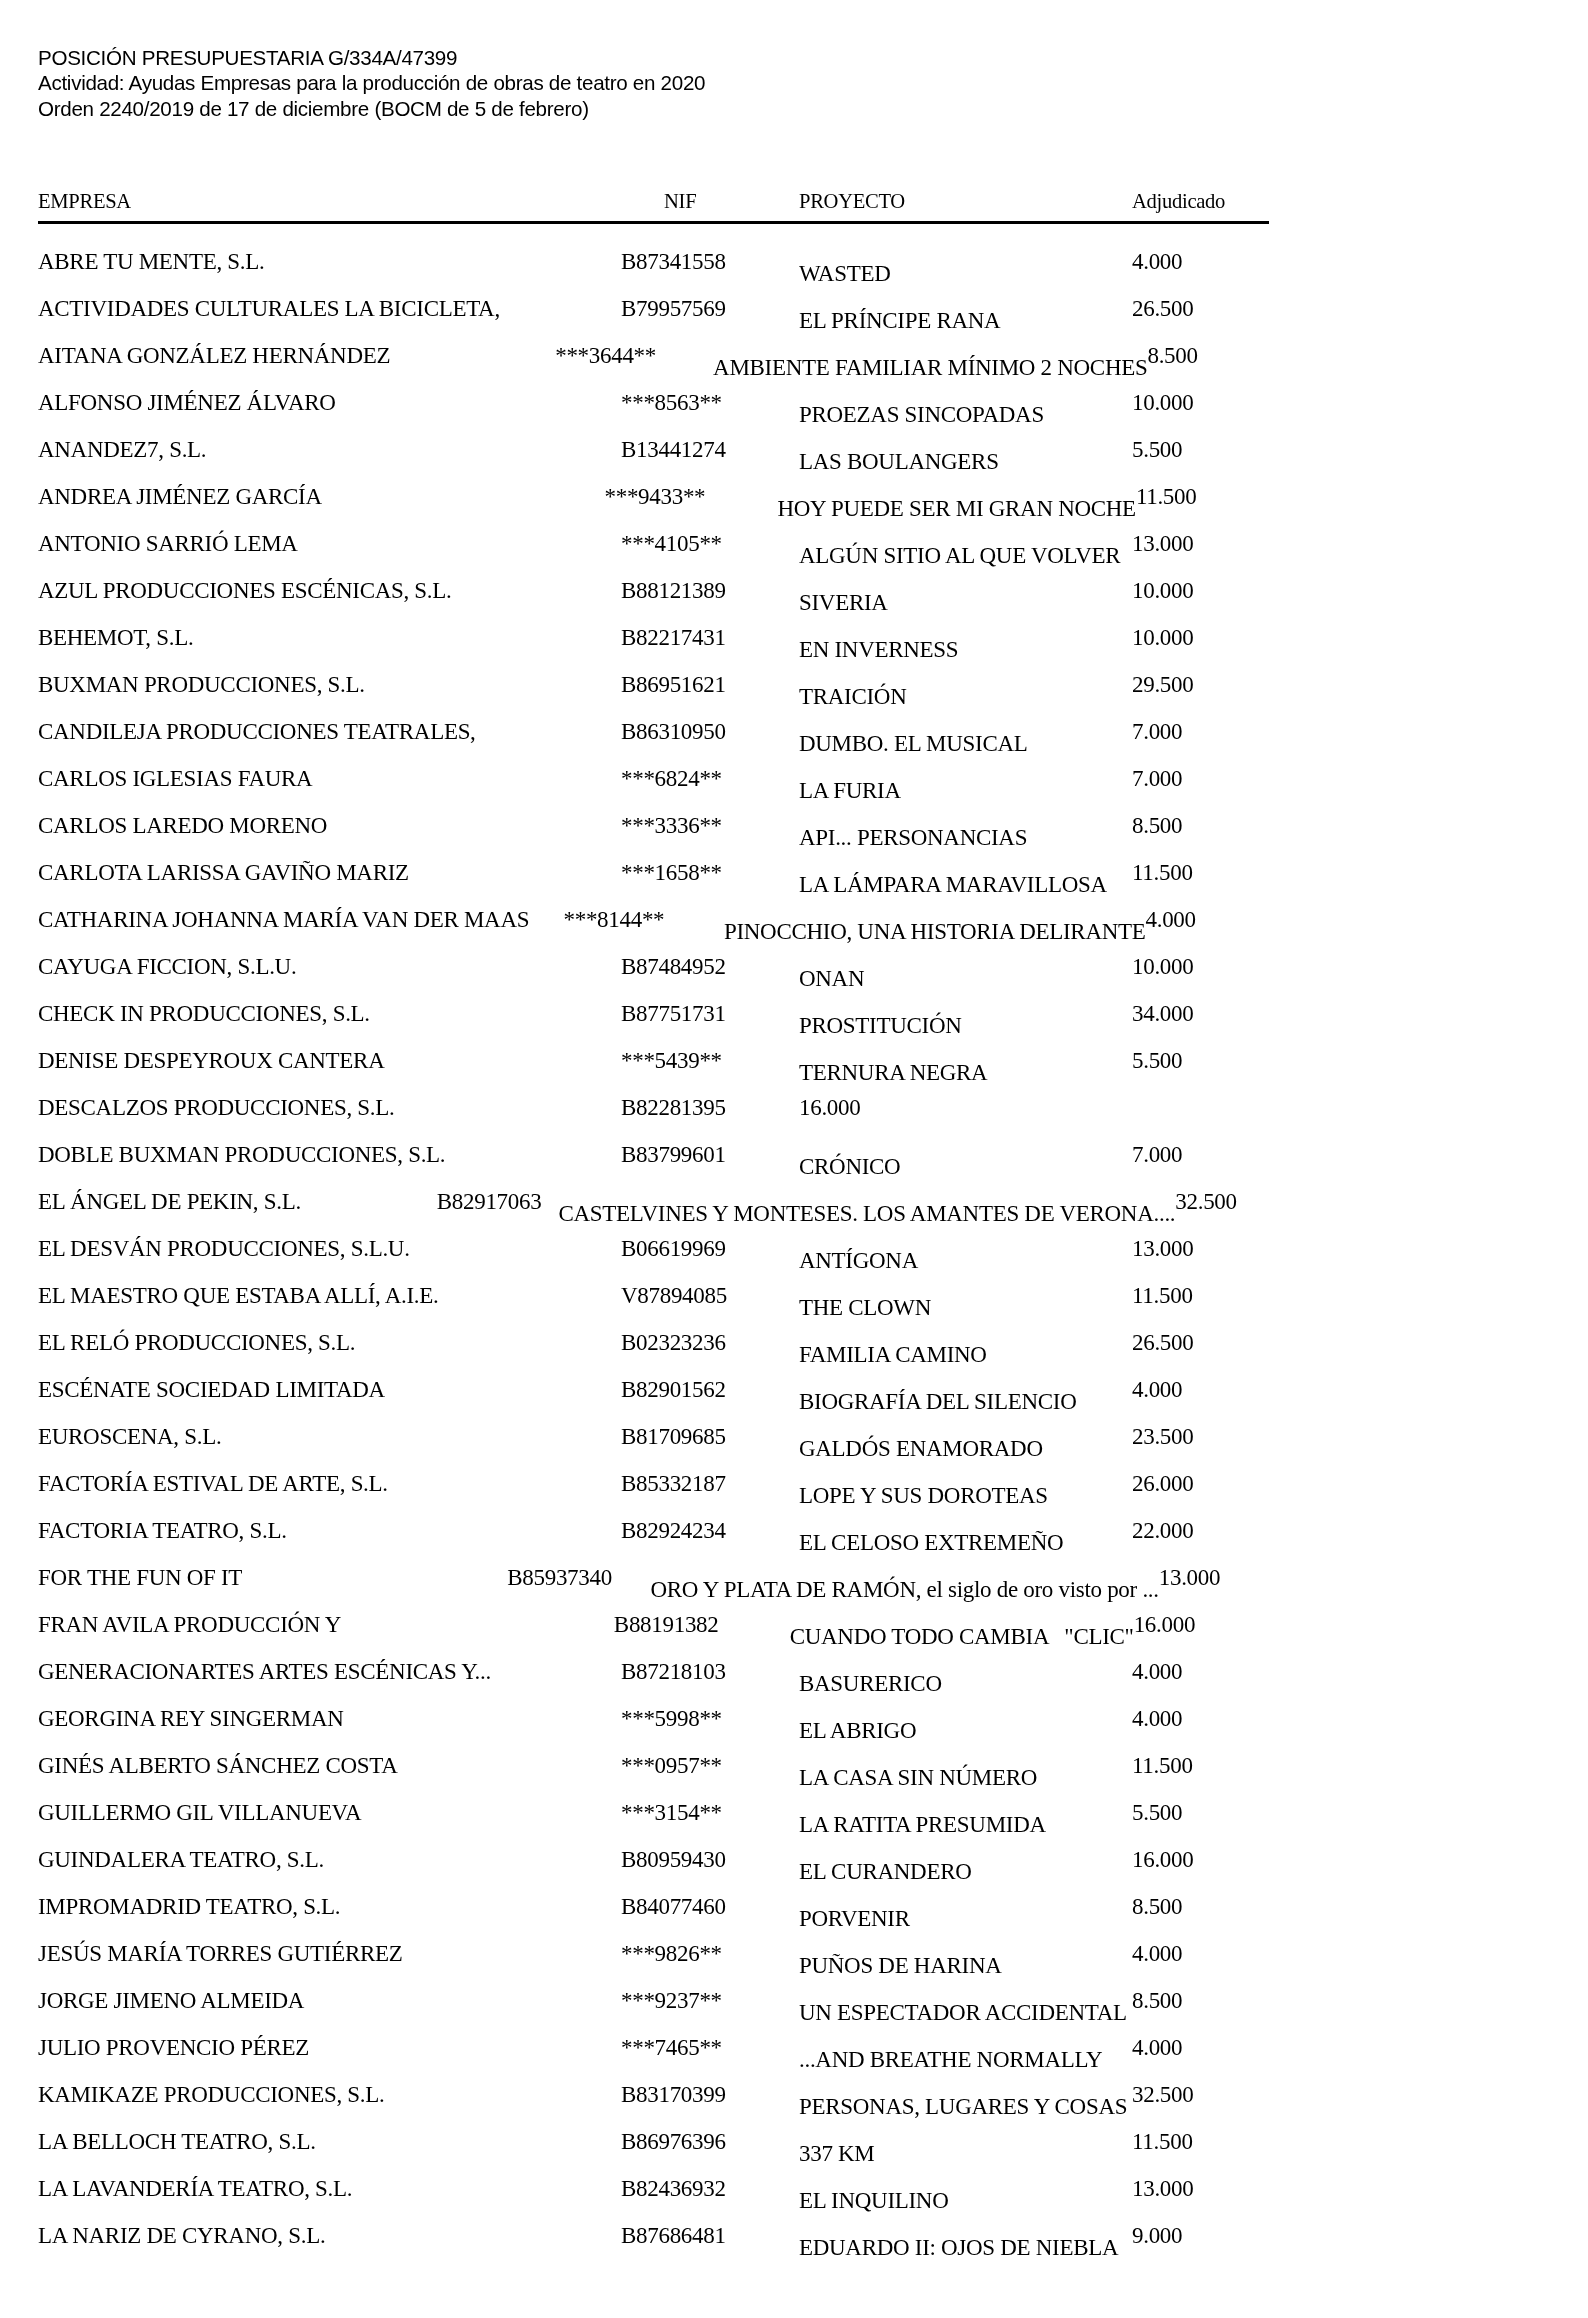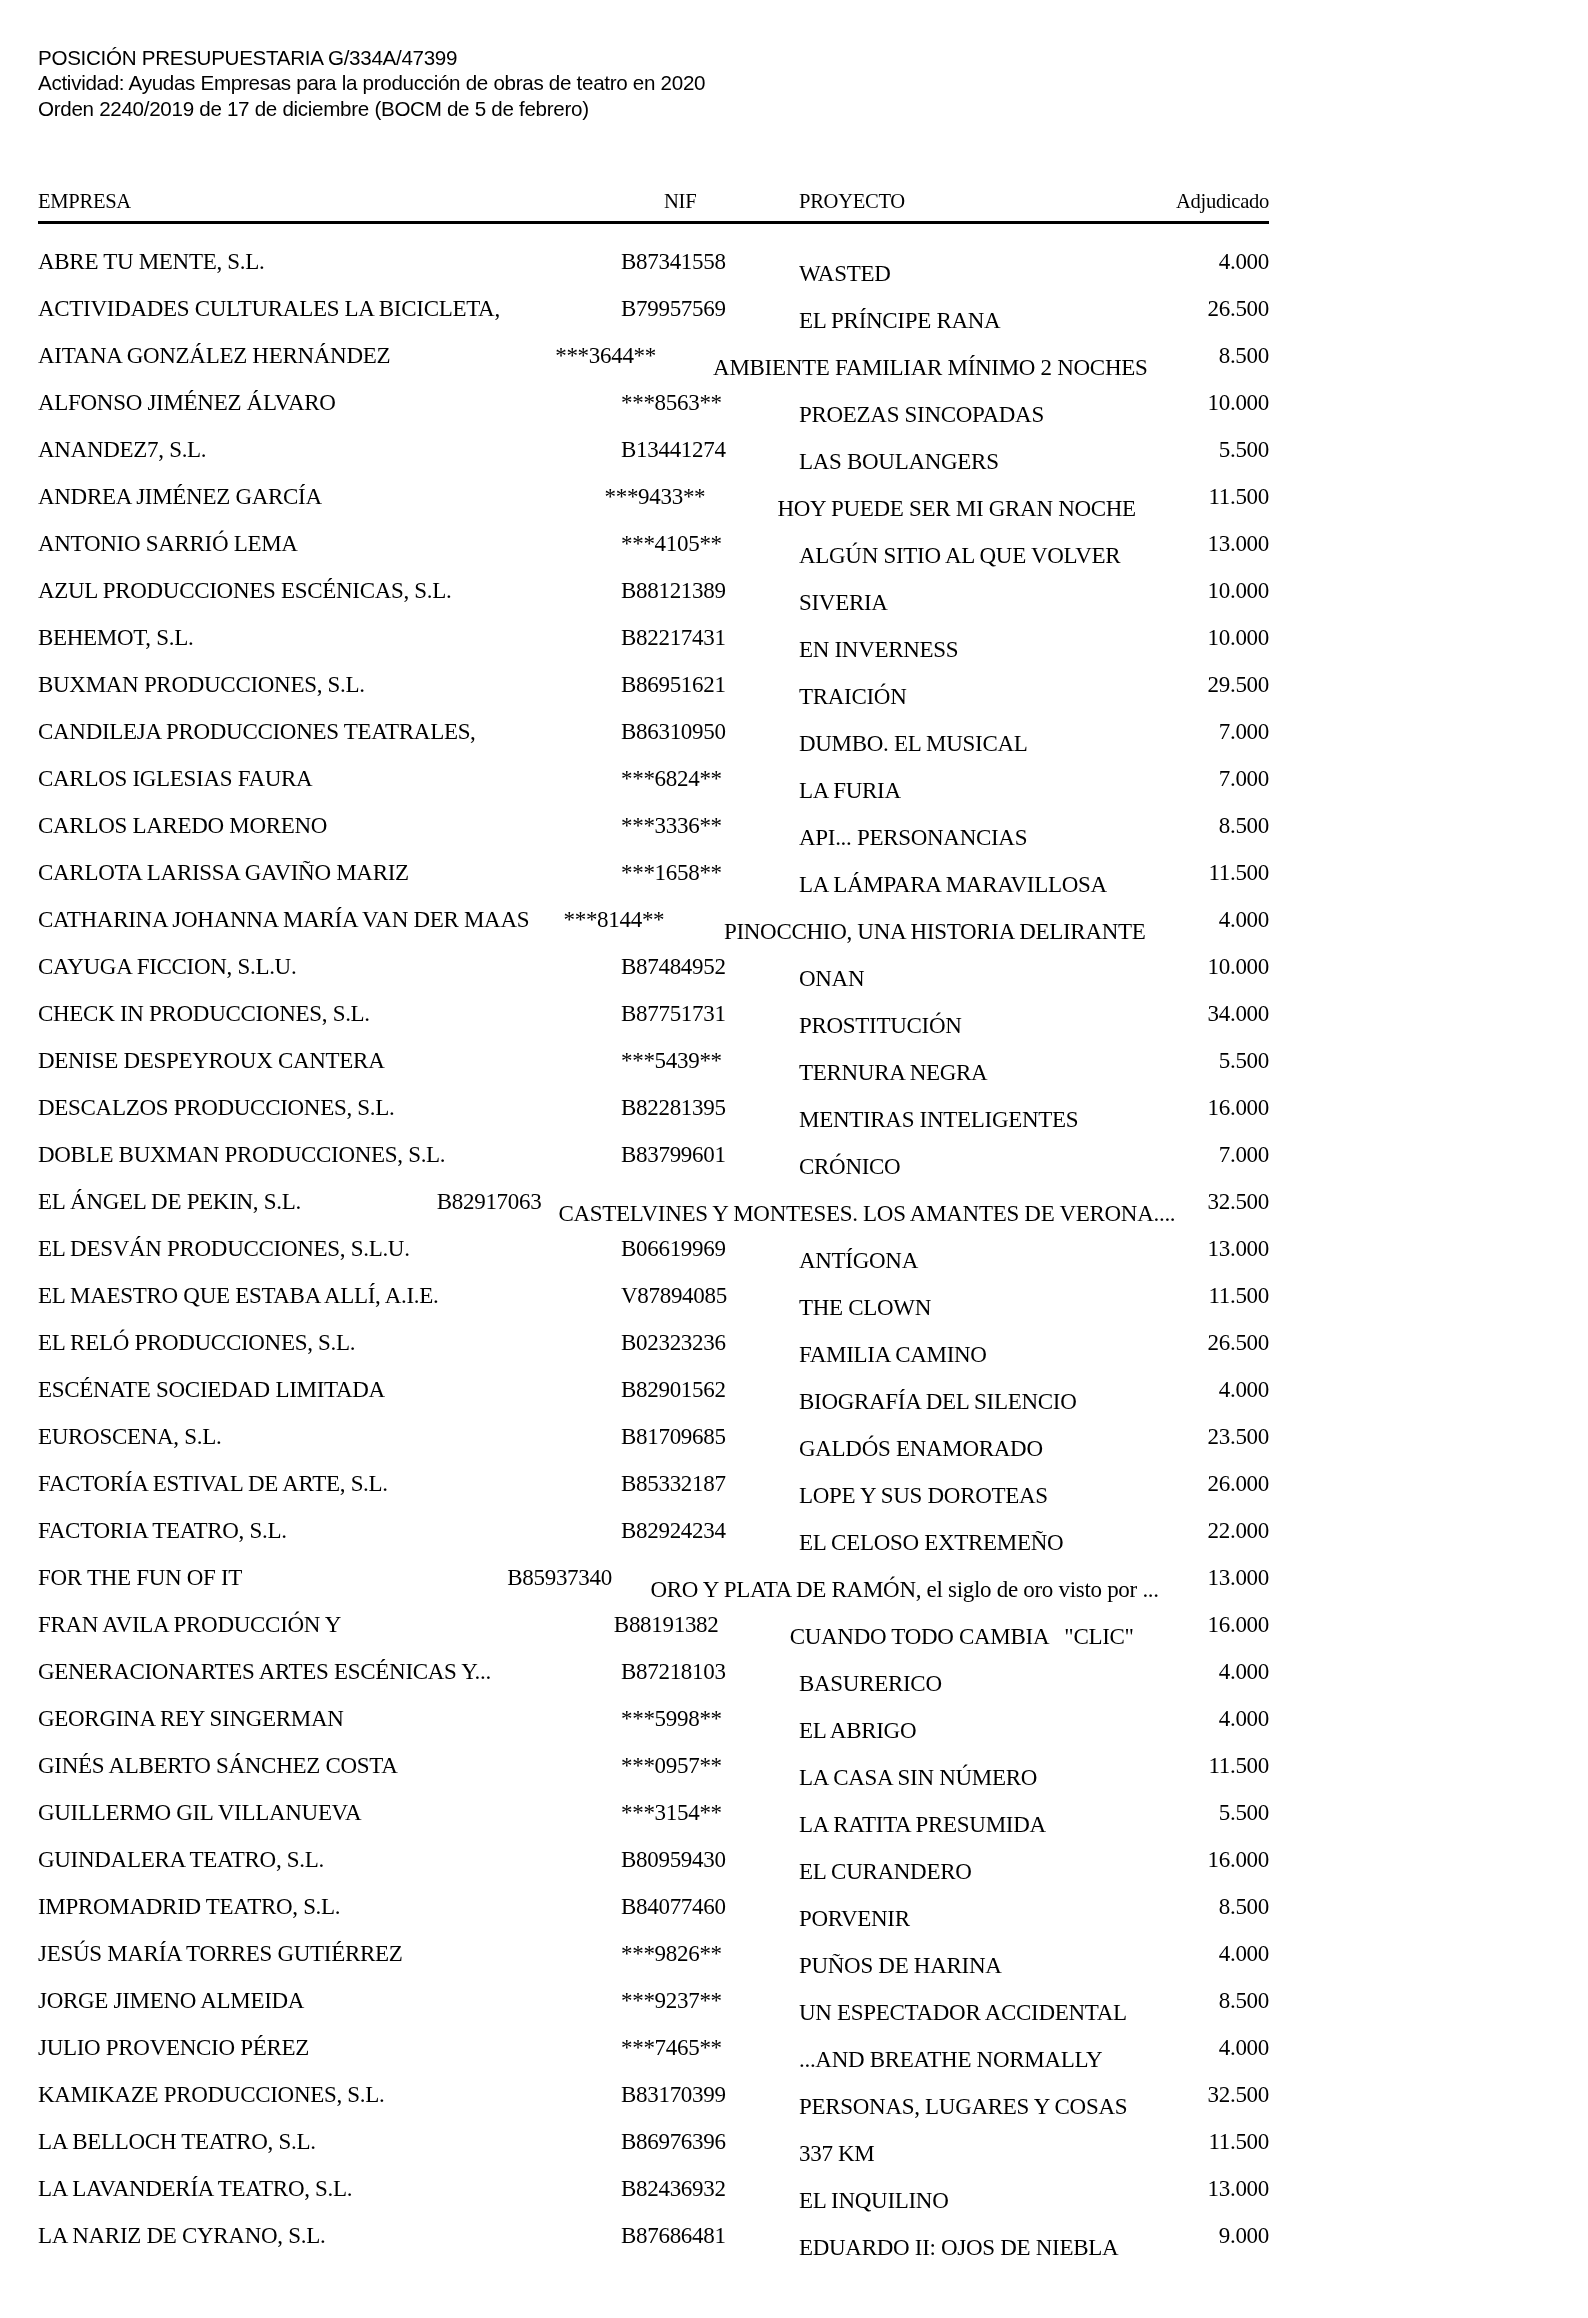--- a/index.html
+++ b/index.html
@@ -38,21 +38,21 @@
   .tbody { padding-top: 13.7px; }
   .row {
     display: flex;
     align-items: center;
     height: 47px;
     font-size: 23px;
   }
   .c-emp { width: 583px; white-space: pre; overflow: visible; }
   .c-nif { width: 178px; white-space: pre; }
   .c-pro { flex: 1; white-space: pre; overflow: visible; margin-top: 24px; }
-  .c-adj { width: 137px; text-align: right; white-space: pre; }
+  .c-adj { width: 137px; text-align: left; white-space: pre; }
   .thead .c-nif { text-indent: 43px; }
 </style>
 </head>
 <body>
 
 <div class="page">
 
   <div class="doc-header">
     <div>POSICIÓN PRESUPUESTARIA G/334A/47399</div>
     <div>Actividad: Ayudas Empresas para la producción de obras de teatro en 2020</div>
@@ -189,21 +189,20 @@
   <div class="row">
     <span class="c-emp">DENISE DESPEYROUX CANTERA</span>
     <span class="c-nif">***5439**</span>
     <span class="c-pro">TERNURA NEGRA</span>
     <span class="c-adj">5.500</span>
   </div>
 
   <div class="row">
     <span class="c-emp">DESCALZOS PRODUCCIONES, S.L.</span>
     <span class="c-nif">B82281395</span>
-    <span class="c-pro">MENTIRAS INTELIGENTES</span>
     <span class="c-adj">16.000</span>
   </div>
 
   <div class="row">
     <span class="c-emp">DOBLE BUXMAN PRODUCCIONES, S.L.</span>
     <span class="c-nif">B83799601</span>
     <span class="c-pro">CRÓNICO</span>
     <span class="c-adj">7.000</span>
   </div>
 

